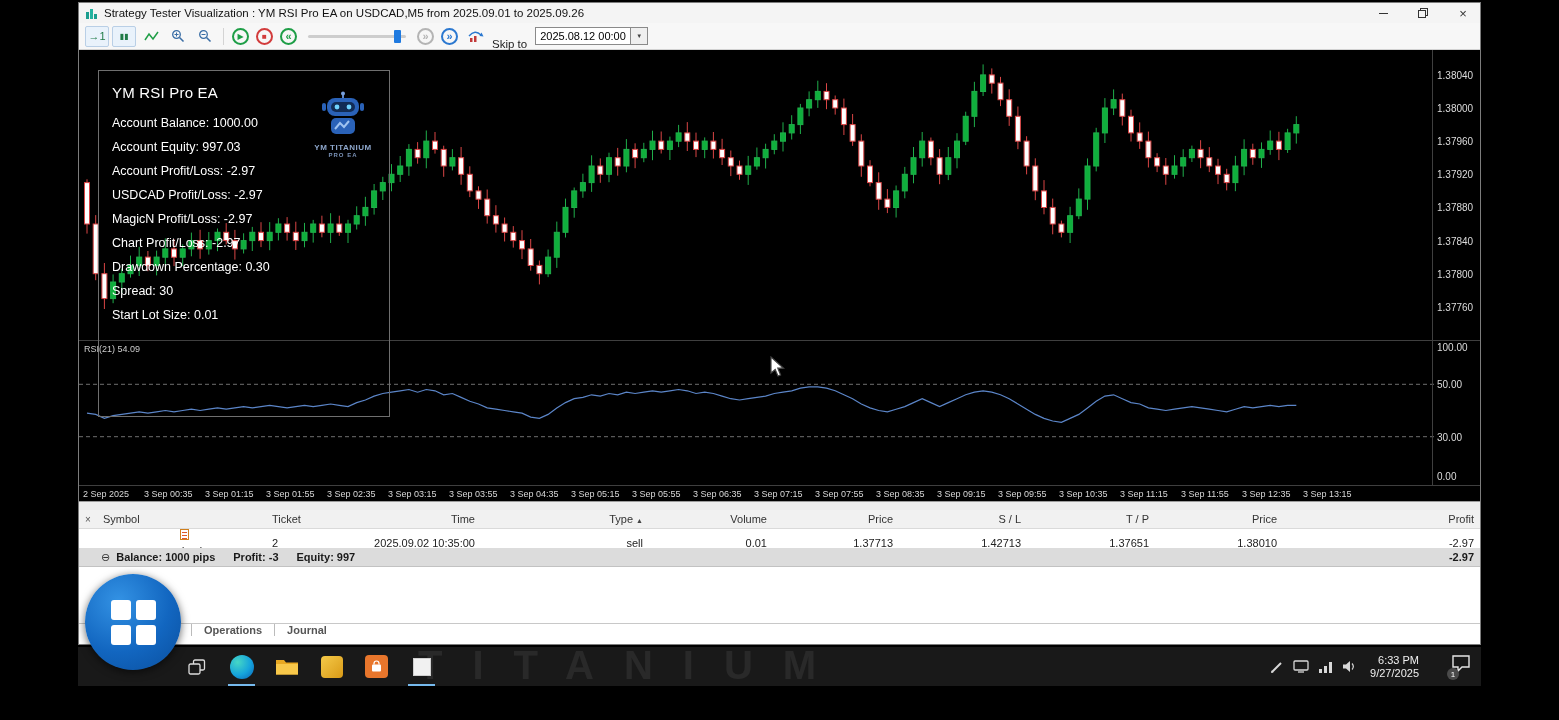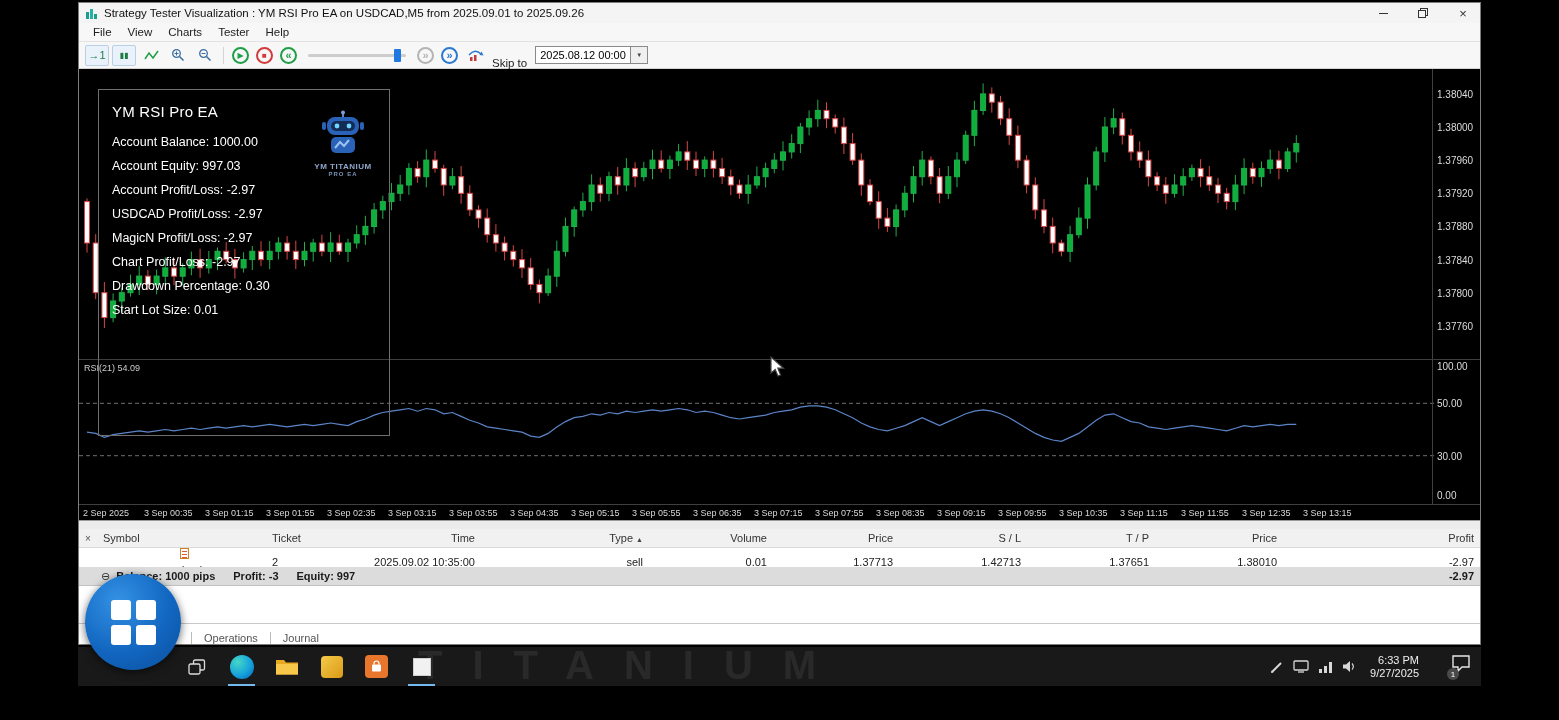--- a/index.html
+++ b/index.html
@@ -77,22 +77,22 @@
   .data-row { background:#fff; color:#222; }
   .sym-cell { display:flex; align-items:center; gap:5px; padding-left:6px;flex-direction:column; }
   .doc-icon { width:9px; height:11px; background:#fff; border:1px solid #d0801e; position:relative; }
   .doc-icon::before { content:""; position:absolute; left:1px; right:1px; top:2px; height:1px; background:#e05a2a; box-shadow:0 3px 0 #e05a2a, 0 6px 0 #e05a2a; }
   .balance-row { background:#dcdcdc; color:#1a1a1a; font-weight:bold; display:flex;
     align-items:center; height:19px; font-size:11px; flex:0 0 auto; border-bottom:1px solid #c2c2c2; }
   .collapse-icon { margin:0 6px 0 22px; font-weight:normal; font-size:11px; color:#333; }
   .bal-part { margin-right:18px; }
   .bal-profit { margin-left:auto; padding-right:6px; }
   .fill-space { flex:1 1 auto; background:#fff; }
-  .tabs-row { height:21px; border-top:1px solid #c8c8c8; display:flex; align-items:flex-end;
-    font-size:11px; color:#555; padding-left:112px; background:#fff; flex:0 0 auto; }
+  .tabs-row { height:21px; border-top:1px solid #c8c8c8; display:flex; align-items:flex-start;
+    font-size:11px; color:#555; padding-left:112px; background:#fff; flex:0 0 auto;font-weight:bold; }
   .tab { padding:0 12px; border-left:1px solid #bbb; }
 
   
   .taskbar { position:absolute; left:0; top:647px; width:1403px; height:39px;
     background:#191919; overflow:hidden; z-index:5; }
   .tb-bgtext { position:absolute; left:340px; top:-4px; font-size:40px; font-weight:bold;
     letter-spacing:30px; color:rgba(255,255,255,0.07); white-space:nowrap; }
   .task-icons { position:absolute; left:96px; top:0; height:39px; display:flex; }
   .task-slot { width:45px; height:39px; display:flex; align-items:center; justify-content:center; position:relative; }
   .task-slot.active::after { content:""; position:absolute; left:9px; right:9px; bottom:0; height:2px; background:#76b9ed; }
@@ -142,27 +142,20 @@
         <svg width="10" height="10" viewBox="0 0 10 10">
           <rect x="2.5" y="0.5" width="7" height="7" fill="none" stroke="#333"></rect>
           <rect x="0.5" y="2.5" width="7" height="7" fill="#f4f4f4" stroke="#333"></rect>
         </svg>
       </div>
       <div class="winbtn" style="font-size:13px;">
           <span>×</span>
         </div>
     </div>
 
-    <div class="menubar">
-      <span class="menu-item">File</span>
-      <span class="menu-item">View</span>
-      <span class="menu-item">Charts</span>
-      <span class="menu-item">Tester</span>
-      <span class="menu-item">Help</span>
-    </div>
 
     <div class="toolbar">
       <div class="tbi boxed">
           <span>→1</span>
         </div>
       <div class="tbi boxed" style="font-size:8px;">
           <span>▮▮</span>
         </div>
       <div class="tbi">
         <svg width="15" height="12" viewBox="0 0 15 12">
@@ -226,20 +219,21 @@
       <div class="price-pane">
         <div class="ea-panel">
           <div class="ea-title">YM RSI Pro EA</div>
           <div class="ea-line">Account Balance: 1000.00</div>
           <div class="ea-line">Account Equity: 997.03</div>
           <div class="ea-line">Account Profit/Loss: -2.97</div>
           <div class="ea-line">USDCAD Profit/Loss: -2.97</div>
           <div class="ea-line">MagicN Profit/Loss: -2.97</div>
           <div class="ea-line">Chart Profit/Loss: -2.97</div>
           <div class="ea-line">Drawdown Percentage: 0.30</div>
+          <div class="ea-line">Spread: 30</div>
           <div class="ea-line">Start Lot Size: 0.01</div>
           <div class="ea-logo">
             <svg width="52" height="46" viewBox="0 0 52 46">
               <line x1="26" y1="2" x2="26" y2="7" stroke="#5f87c9" stroke-width="2"></line>
               <circle cx="26" cy="2.5" r="2" fill="#78a0dd"></circle>
               <rect x="10" y="7" width="32" height="18" rx="8" fill="#2a62b8"></rect>
               <rect x="14" y="11" width="24" height="10" rx="5" fill="#122c55"></rect>
               <circle cx="20" cy="16" r="2.4" fill="#6fd4ff"></circle>
               <circle cx="32" cy="16" r="2.4" fill="#6fd4ff"></circle>
               <rect x="5" y="12" width="4" height="8" rx="2" fill="#2a62b8"></rect>

